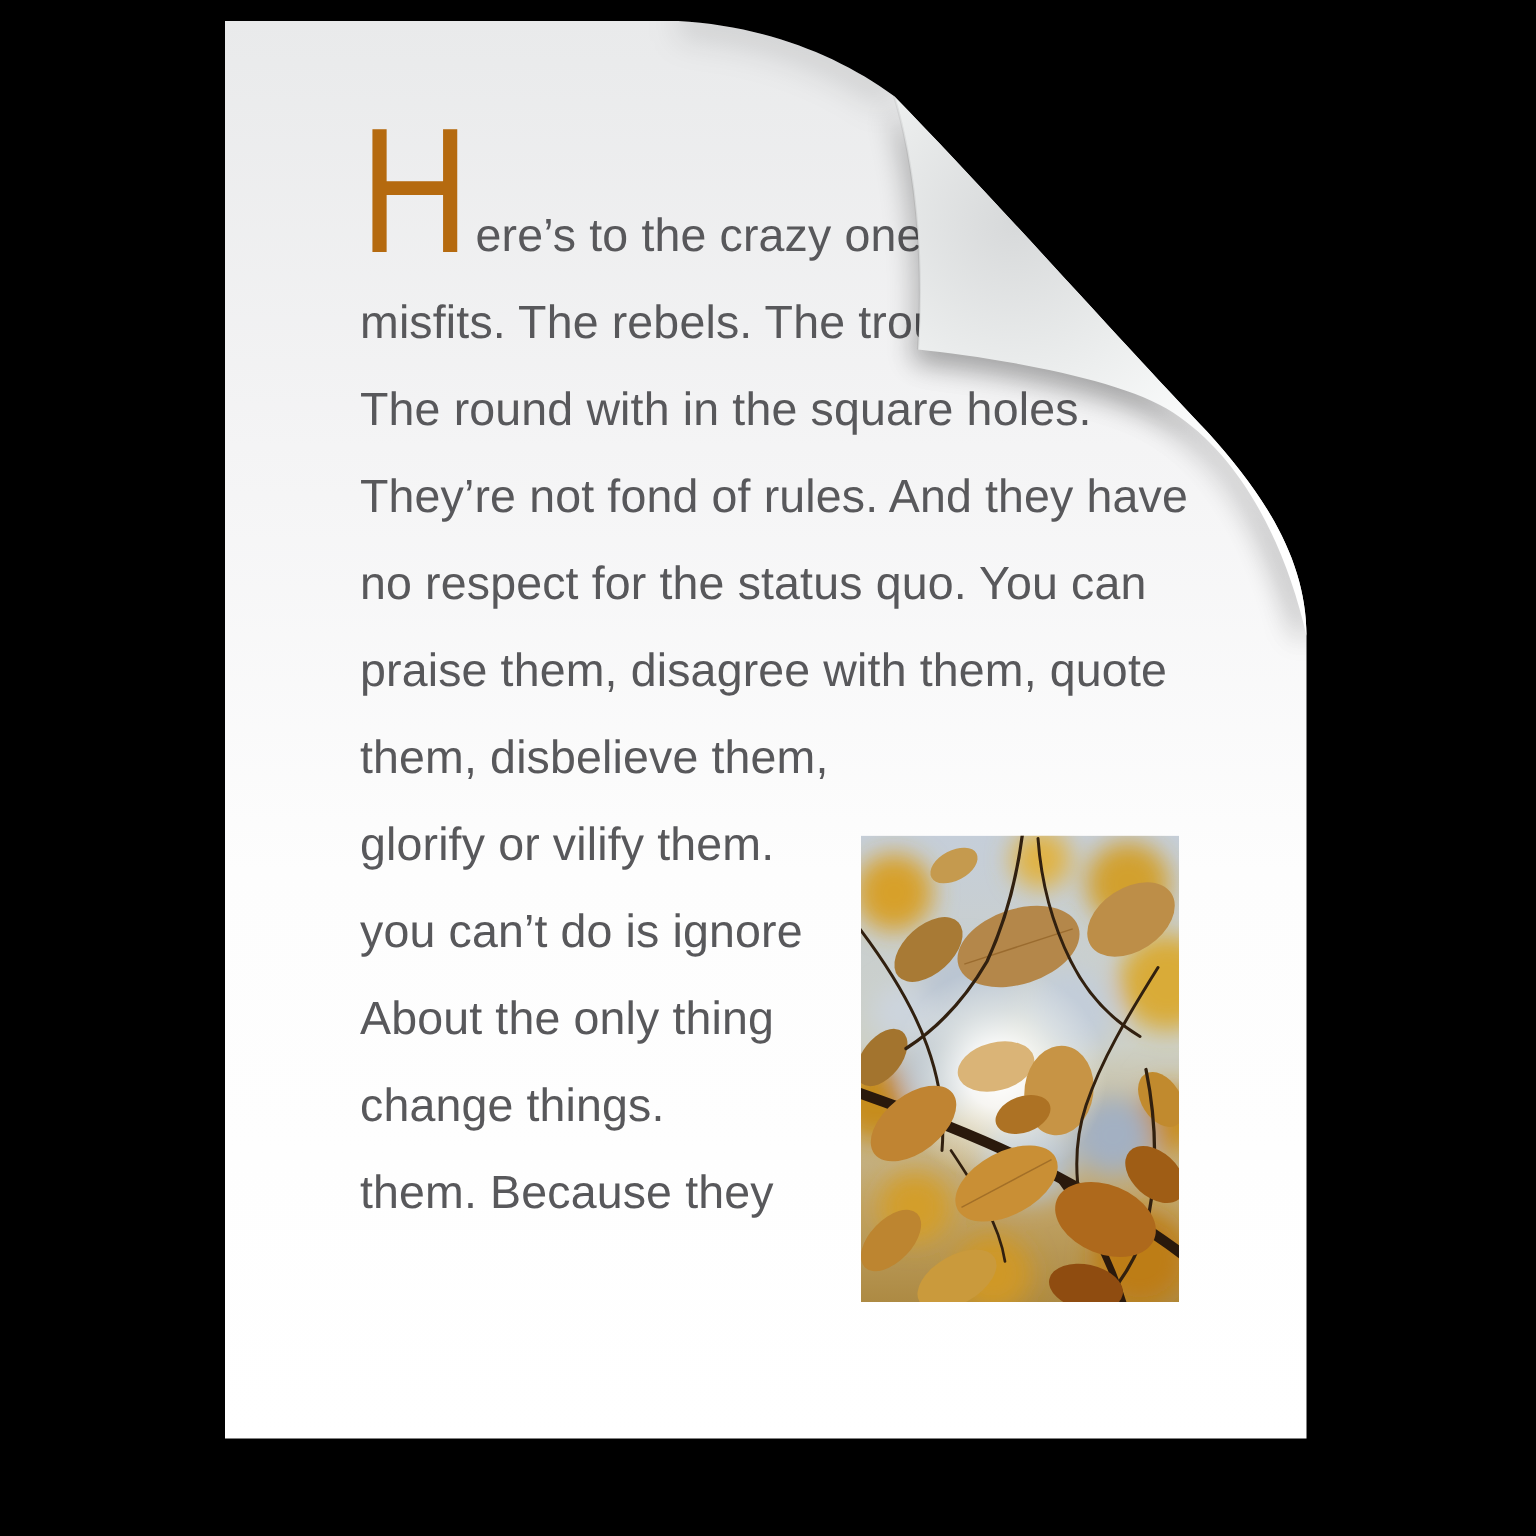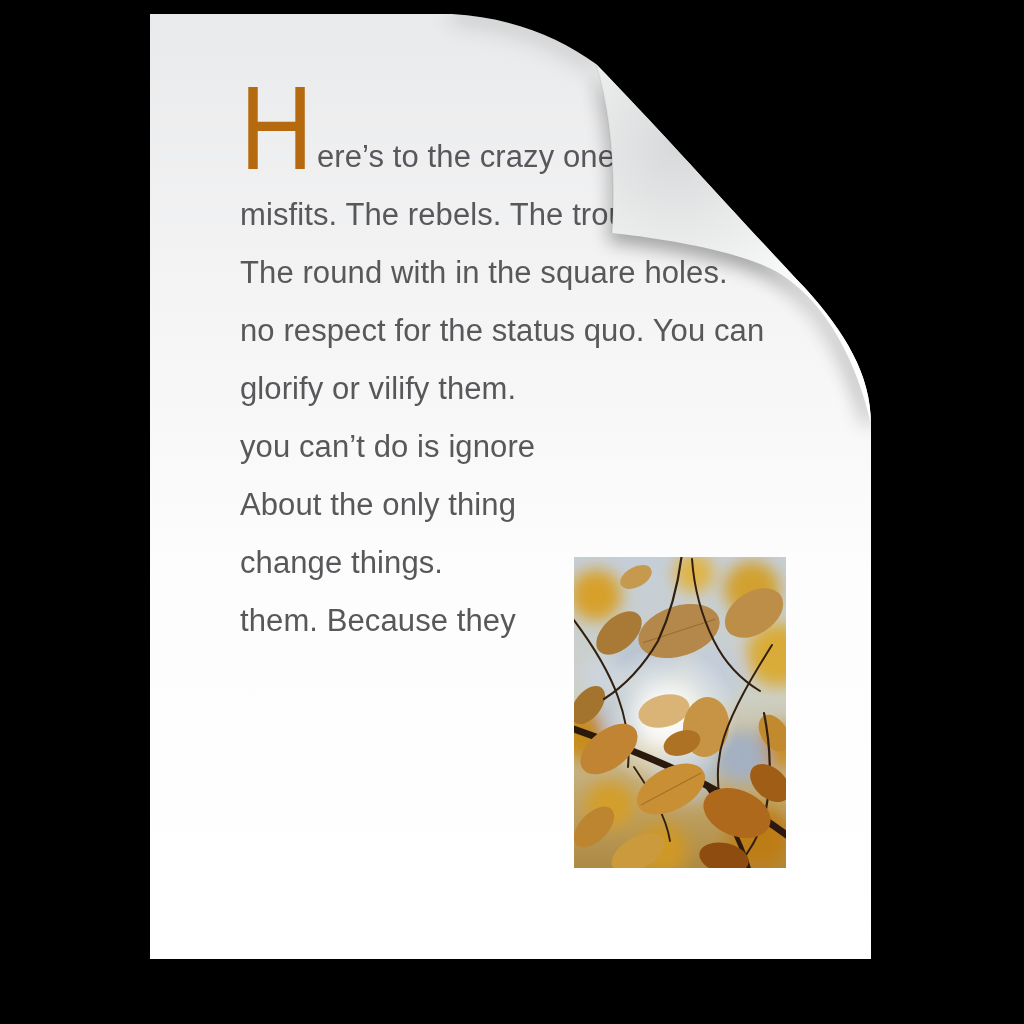--- a/index.html
+++ b/index.html
@@ -54,21 +54,24 @@
         <path d="M452 14 C508 17 558 36 596 64" fill="none" stroke="rgba(0,0,0,0.10)" stroke-width="26" filter="url(#blurA)"></path>
       </g>
     </svg>
 
     <div class="dropcap">H</div>
 
     <div class="text-block">
       <div class="tline first">ere’s to the crazy ones</div>
       <div class="tline">misfits. The rebels. The trou</div>
       <div class="tline">The round with in the square holes.</div>
+      <div class="tline">They’re not fond of rules. And they have</div>
       <div class="tline">no respect for the status quo. You can</div>
+      <div class="tline">praise them, disagree with them, quote</div>
+      <div class="tline">them, disbelieve them,</div>
       <div class="tline">glorify or vilify them.</div>
       <div class="tline">you can’t do is ignore</div>
       <div class="tline">About the only thing</div>
       <div class="tline">change things.</div>
       <div class="tline">them. Because they</div>
     </div>
 
     <div class="photo">
       <svg width="212" height="311" viewBox="0 0 212 311" preserveAspectRatio="none">
         <defs>

